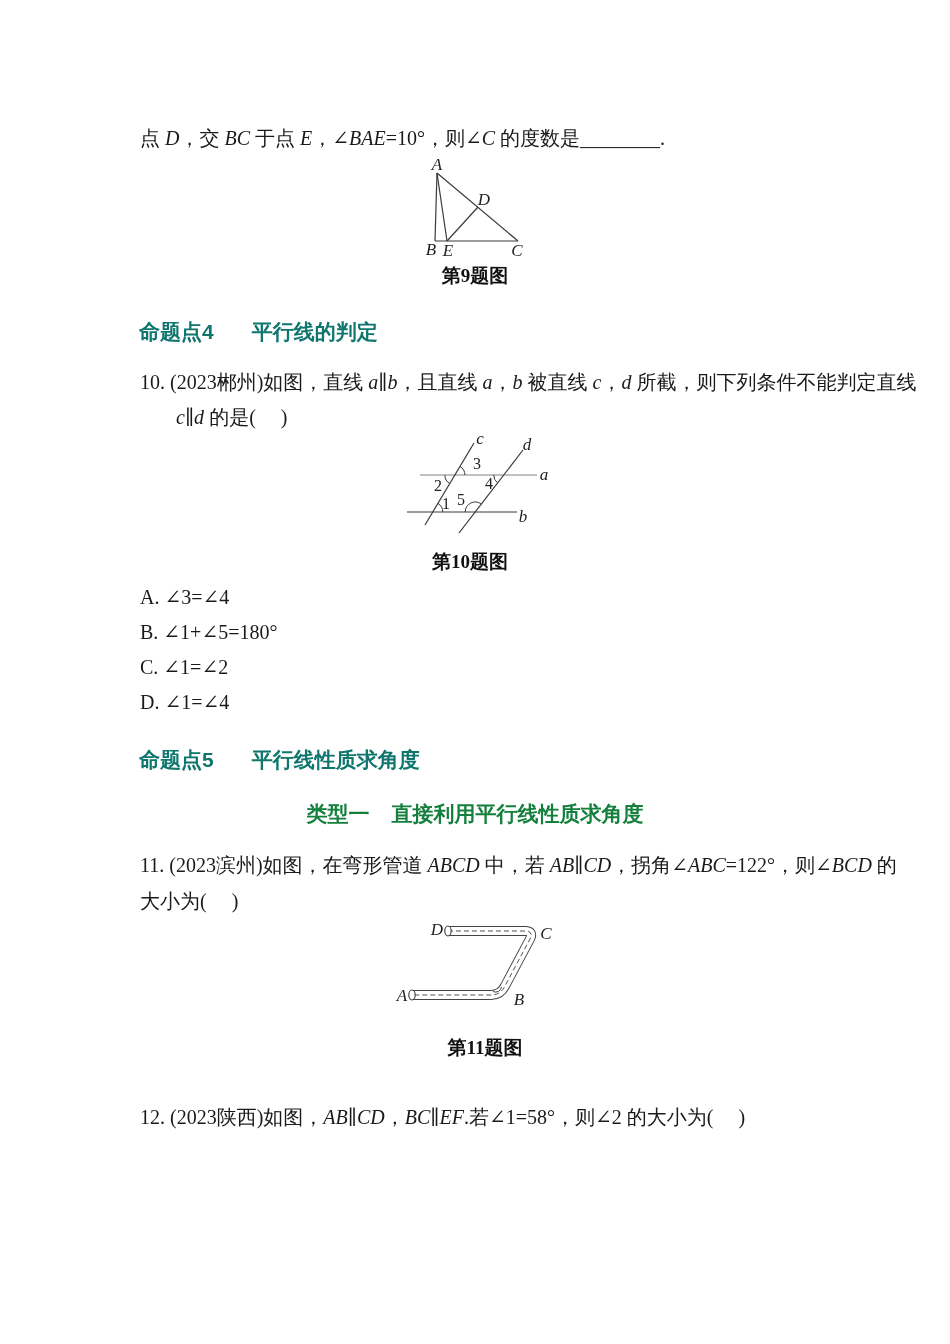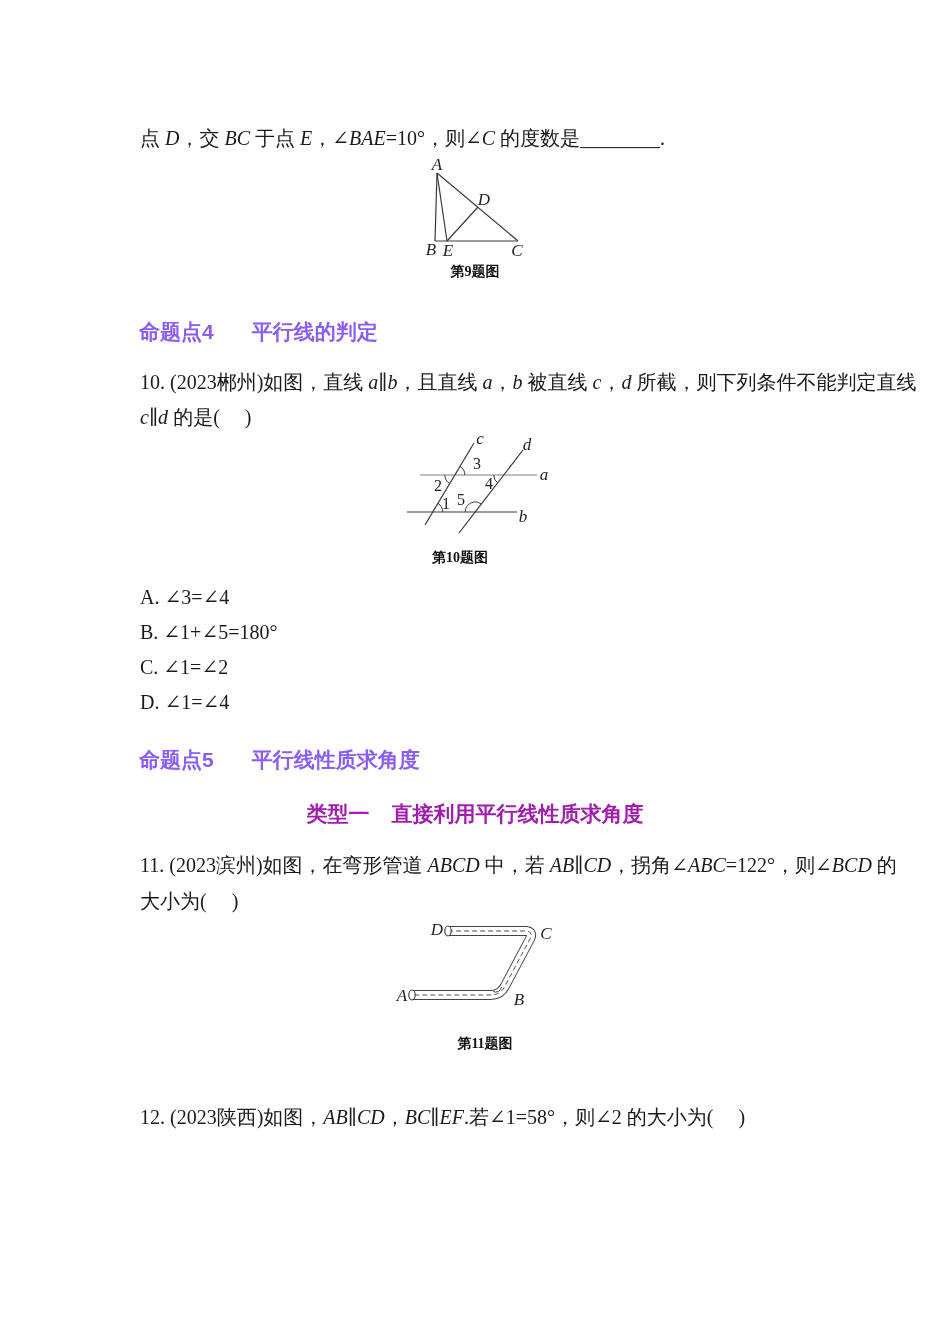--- a/index.html
+++ b/index.html
@@ -4,41 +4,41 @@
 <style>
   html,body{margin:0;padding:0;background:#ffffff;}
   #page{
     position:relative;width:950px;height:1344px;background:#ffffff;overflow:hidden;
     font-family:"Liberation Serif","DejaVu Serif",serif;color:#1a1a1a;padding-left:16px;
   }
   .line{position:absolute;left:140px;font-size:20px;line-height:24px;white-space:nowrap;}
   .it{font-style:italic;font-family:"Liberation Serif","DejaVu Serif",serif;}
   .heading{
     position:absolute;left:139px;font-family:"Liberation Sans","DejaVu Sans",sans-serif;
-    font-weight:700;font-size:21px;color:#8b5cf6;white-space:nowrap;
+    font-weight:700;font-size:21px;color:#0f766e;white-space:nowrap;
   }
   .heading .h-title{margin-left:38px;}
   .subheading{
     position:absolute;left:0;width:950px;text-align:center;
-    font-family:"Liberation Sans","DejaVu Sans",sans-serif;font-weight:700;font-size:21px;color:#a21caf;
+    font-family:"Liberation Sans","DejaVu Sans",sans-serif;font-weight:700;font-size:21px;color:#15803d;
   }
   .subheading .h-title{margin-left:22px;}
   .fig{position:absolute;}
   .fig svg{position:absolute;left:0;top:0;overflow:visible;}
   .flabel{
     position:absolute;transform:translate(-50%,-50%);
     font-size:17px;font-style:italic;font-family:"Liberation Serif","DejaVu Serif",serif;color:#222;
     white-space:nowrap;
   }
   .fnum{
     position:absolute;transform:translate(-50%,-50%);
     font-size:16px;font-style:normal;font-family:"Liberation Serif","DejaVu Serif",serif;color:#222;
   }
   .caption{
-    position:absolute;text-align:center;font-size:14px;font-weight:700;color:#111;
+    position:absolute;text-align:center;font-size:19px;font-weight:700;color:#111;
     font-family:"Liberation Serif","DejaVu Serif",serif;white-space:nowrap;
   }
   .opt-inline{margin-right:22px;}
 </style>
 </head>
 <body>
 
 <div id="page">
 
   <div class="line" style="top:126px;"><span>点 </span><span class="it">D</span><span>，交 </span><span class="it">BC</span><span> 于点 </span><span class="it">E</span><span>，∠</span><span class="it">BAE</span><span>=10°，则∠</span><span class="it">C</span><span> 的度数是________.</span></div>
@@ -59,21 +59,21 @@
     <span class="flabel" style="left:117px;top:93px;">C</span>
     <span class="flabel" style="left:84px;top:42px;">D</span>
   </div>
   <div class="caption" style="left:400px;top:263px;width:150px;">第9题图</div>
 
   <div class="heading" style="top:318px;">
     <span class="h-num">命题点4</span><span class="h-title">平行线的判定</span>
   </div>
 
   <div class="line" style="top:370px;"><span>10. (2023郴州)如图，直线 </span><span class="it">a∥b</span><span>，且直线 </span><span class="it">a</span><span>，</span><span class="it">b</span><span> 被直线 </span><span class="it">c</span><span>，</span><span class="it">d</span><span> 所截，则下列条件不能判定直线</span></div>
-  <div class="line" style="top:405px;"><span class="it">c∥d</span><span> 的是(&nbsp;&nbsp;&nbsp;&nbsp;&nbsp;)</span></div>
+  <div class="line" style="top:405px;margin-left:36px;"><span class="it">c∥d</span><span> 的是(&nbsp;&nbsp;&nbsp;&nbsp;&nbsp;)</span></div>
 
   <div class="fig" style="left:400px;top:435px;width:165px;height:112px;">
     <svg width="165" height="112" viewBox="0 0 165 112">
       <line x1="20" y1="40" x2="137" y2="40" stroke="#ababab" stroke-width="1.6"></line>
       <line x1="7" y1="77" x2="117" y2="77" stroke="#3a3a3a" stroke-width="1.2"></line>
       <line x1="25" y1="90" x2="74" y2="8" stroke="#3a3a3a" stroke-width="1.2"></line>
       <line x1="59" y1="98" x2="123" y2="15" stroke="#3a3a3a" stroke-width="1.2"></line>
       <g stroke="#3a3a3a" stroke-width="1" fill="none">
         <path d="M 64.9 40 A 10 10 0 0 0 60 31.4"></path>
         <path d="M 44.9 40 A 10 10 0 0 0 49.8 48.6"></path>
@@ -85,21 +85,21 @@
     <span class="flabel" style="left:144px;top:40px;">a</span>
     <span class="flabel" style="left:123px;top:82px;">b</span>
     <span class="flabel" style="left:80px;top:4px;">c</span>
     <span class="flabel" style="left:127px;top:10px;">d</span>
     <span class="fnum" style="left:46px;top:69px;">1</span>
     <span class="fnum" style="left:38px;top:51px;">2</span>
     <span class="fnum" style="left:77px;top:29px;">3</span>
     <span class="fnum" style="left:89px;top:49px;">4</span>
     <span class="fnum" style="left:61px;top:65px;">5</span>
   </div>
-  <div class="caption" style="left:385px;top:549px;width:150px;">第10题图</div>
+  <div class="caption" style="left:395px;top:549px;width:150px;">第10题图</div>
 
   <div class="line" style="top:585px;">A. ∠3=∠4</div>
   <div class="line" style="top:620px;">B. ∠1+∠5=180°</div>
   <div class="line" style="top:655px;">C. ∠1=∠2</div>
   <div class="line" style="top:690px;">D. ∠1=∠4</div>
 
   <div class="heading" style="top:746px;">
     <span class="h-num">命题点5</span><span class="h-title">平行线性质求角度</span>
   </div>
 

